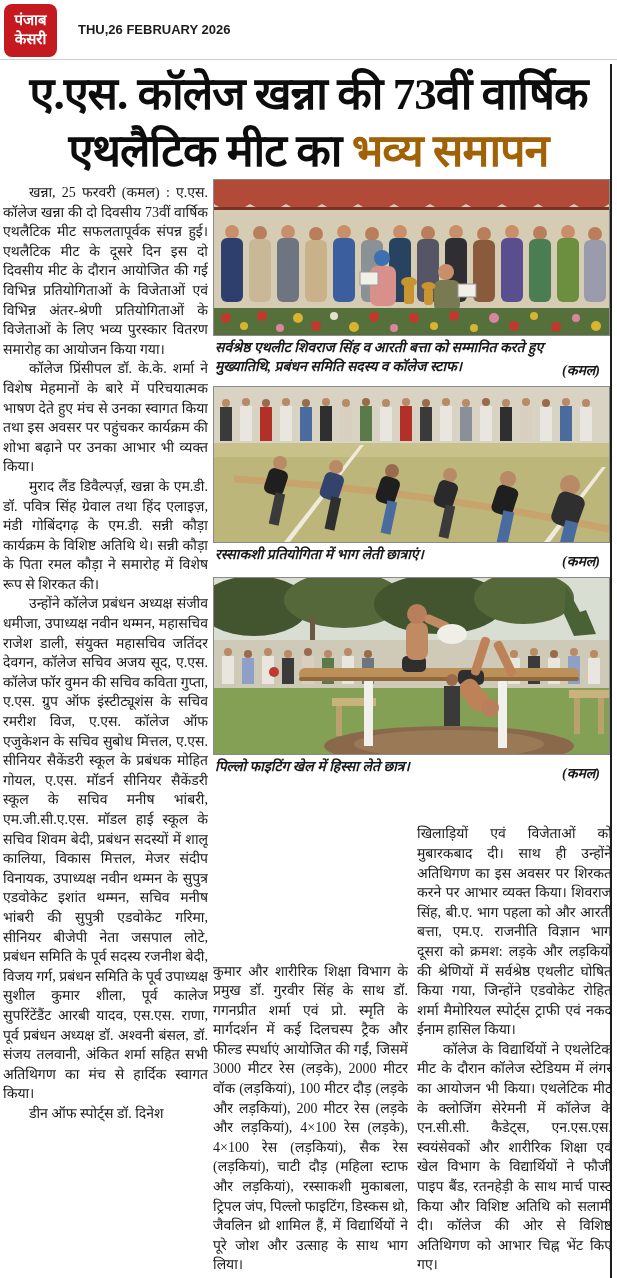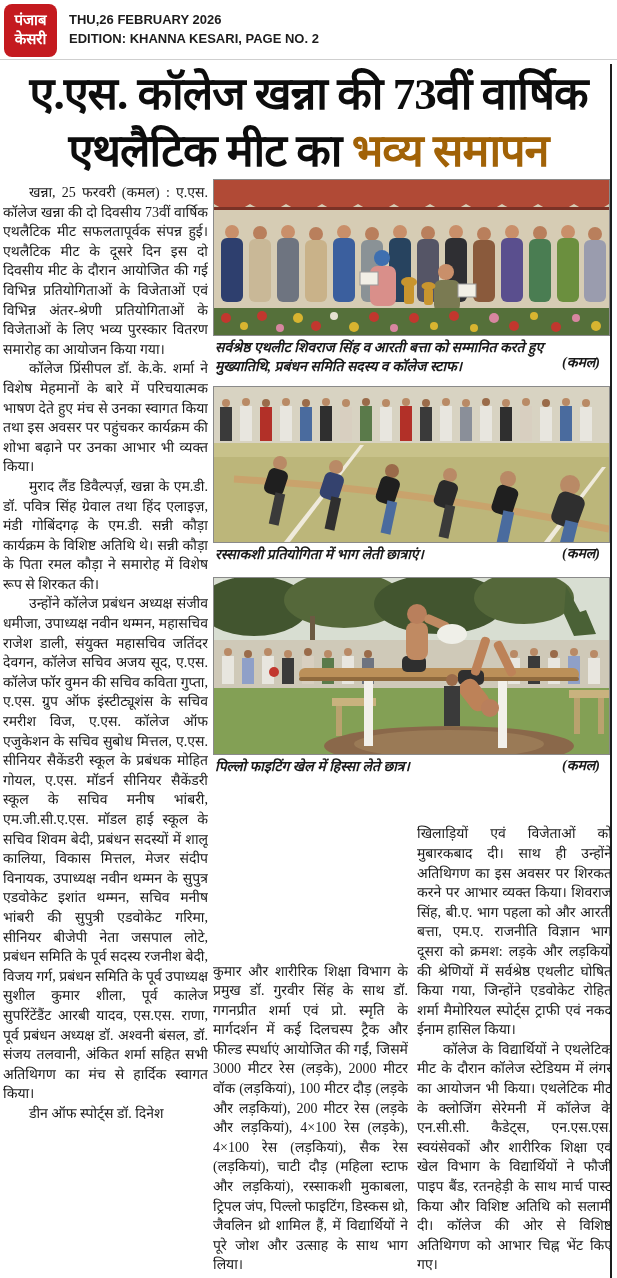--- a/index.html
+++ b/index.html
@@ -4,21 +4,21 @@
 <style>
   * { margin:0; padding:0; box-sizing:border-box; }
   html,body { background:#e9e9e9; }
   .page {
     position:relative; width:617px; height:1278px; margin:0 auto;
     background:#ffffff; overflow:hidden;
     font-family:"Liberation Serif", serif; color:#1a1a1a;
   }
   
   .masthead {
-    display:flex; align-items:center; gap:12px;
+    display:flex; align-items:center; gap:21px;
     padding:4px 6px 3px 4px; height:60px;
     border-bottom:1px solid #cfcfcf;
     font-family:"Liberation Sans", sans-serif;
   }
   .logo {
     width:53px; height:53px; border-radius:8px;
     background:#c41a1f; color:#fff; flex:0 0 auto;
     display:flex; flex-direction:column; align-items:center; justify-content:center;
     font-weight:bold; font-size:15px; line-height:1.25; text-align:center;
   }
@@ -39,41 +39,40 @@
   }
   .twocol p.noindent { text-indent:0; }
   .col-right { width:399px; flex:0 0 auto; overflow:hidden; }
   figure { margin:0 0 2px 0; }
   .photo-frame { border:1px solid #8a8a8a; background:#fff; display:block; width:397px; }
   .photo-frame svg { display:block; width:100%; }
   .cap {
     position:relative; font-size:14px; font-weight:bold; font-style:italic;
     line-height:1.38; margin:2px 10px 6px 2px; padding-right:4px;
   }
-  .cap .credit { position:absolute; right:2px; bottom:8px; font-weight:bold; }
+  .cap .credit { position:absolute; right:2px; bottom:0; font-weight:bold; }
   .cap1 { min-height:42px; }
   .cap2, .cap3 { min-height:26px; padding-right:88px; }
   .twocol { display:flex; gap:9px; height:486px; overflow:hidden;align-items:flex-end; }
   .twocol .tcol { width:195px; overflow:hidden; }
   
   .vrule { position:absolute; left:610px; top:64px; width:2px; height:1214px; background:#1d1d1d; }
 </style>
 </head>
 <body>
 
 <div class="page">
 
   <div class="masthead">
     <div class="logo">
       <span>पंजाब</span>
       <span>केसरी</span>
     </div>
     <div class="mast-lines">
       <div>THU,26 FEBRUARY 2026</div>
-      <div>EDITION: KHANNA KESARI, PAGE NO. 2</div>
     </div>
   </div>
 
   <h1 class="headline">
     <span>ए.एस. कॉलेज खन्ना की 73वीं वार्षिक</span><br>
     <span>एथलैटिक मीट का </span><span class="accent">भव्य समापन</span>
   </h1>
 
   <div class="content">
 

